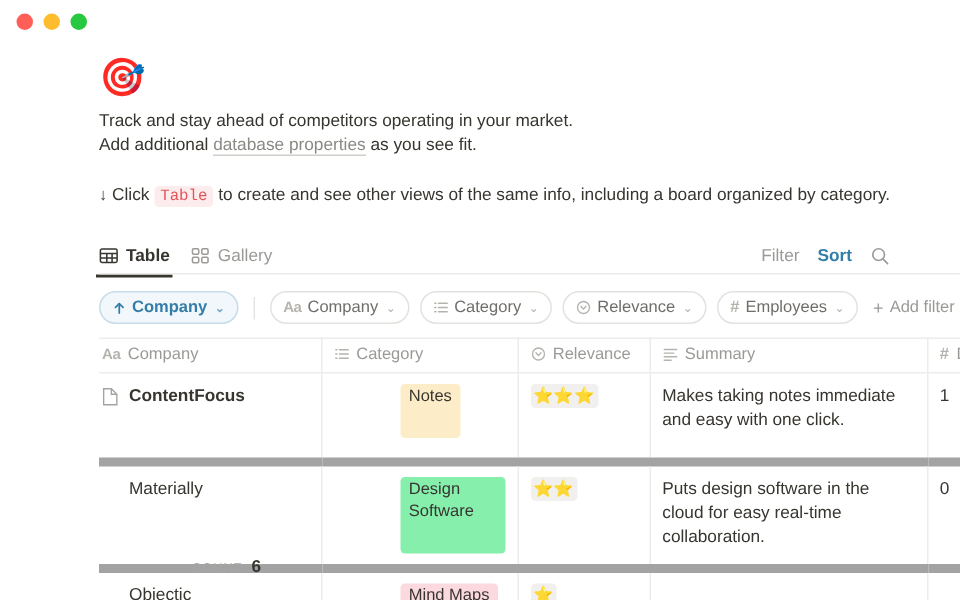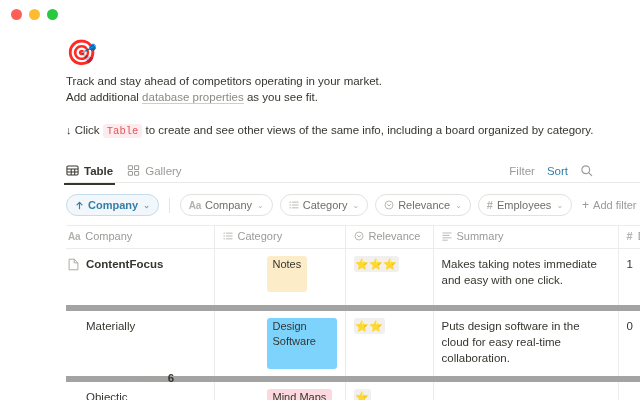--- a/index.html
+++ b/index.html
@@ -117,21 +117,21 @@
   .tab-icon { display: inline-flex; width: 13px; height: 13px; }
 
   .view-actions {
     margin-left: auto;
     display: flex;
     align-items: center;
     gap: 12px;
     font-size: 11.5px;
   }
   .act-filter { color: #9b9a97; cursor: pointer; }
-  .act-sort   { color: #337ea9; font-weight: normal; cursor: pointer; }
+  .act-sort   { color: #337ea9; font-weight: bold; cursor: pointer; }
   .act-search { display: inline-flex; cursor: pointer; }
 
   .view-rule {
     height: 1px;
     background: #eceae6;
     margin-right: 0;
     position: relative;
     top: -1px;
   }
 
@@ -238,21 +238,21 @@
   .tag {
     display: inline-block;
     border-radius: 3px;
     padding: 1px 6px 20px 6px;
     font-size: 11px;
     line-height: 15px;
     color: #37352f;
     margin-left: 44px;
   }
   .tag-notes    { background: #fdecc8; }
-  .tag-design   { background: #7dd3fc; }
+  .tag-design   { background: #86efac; }
   .tag-mindmaps { background: #fbd9de; }
 
   .stars {
     display: inline-block;
     background: #f1f0ef;
     border-radius: 3px;
     padding: 0 2px;
     font-size: 11px;
     line-height: 16px;
     letter-spacing: 0px;

